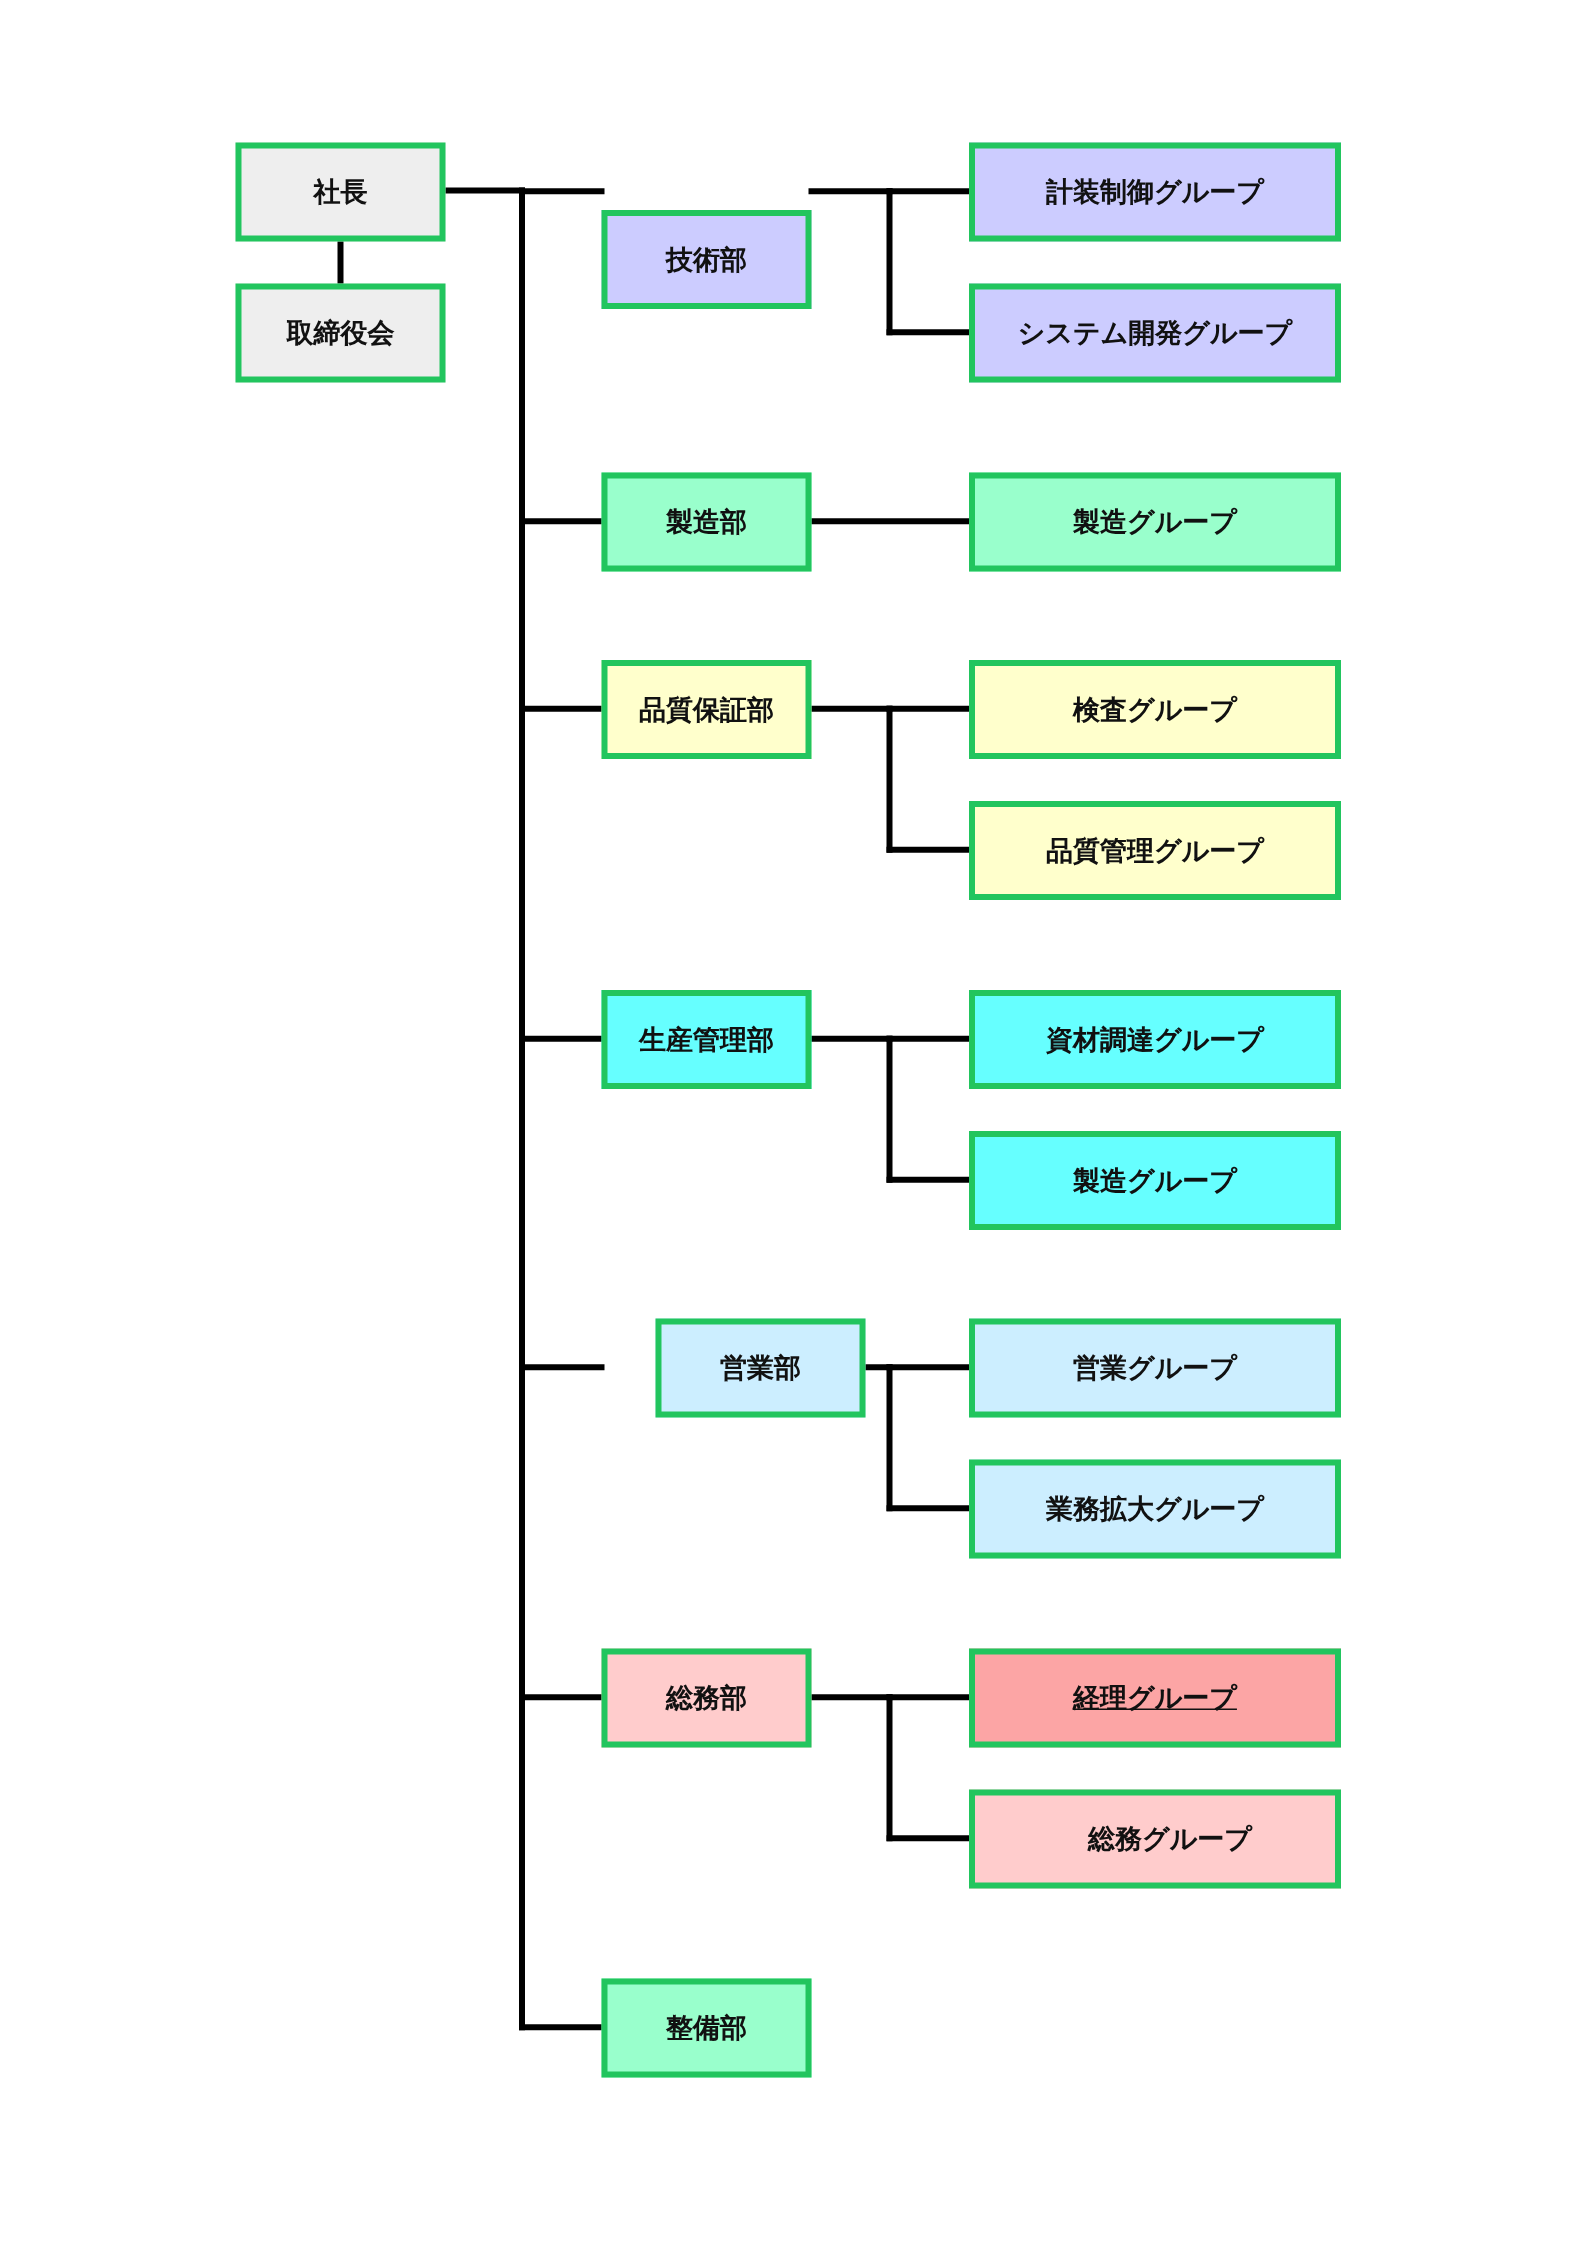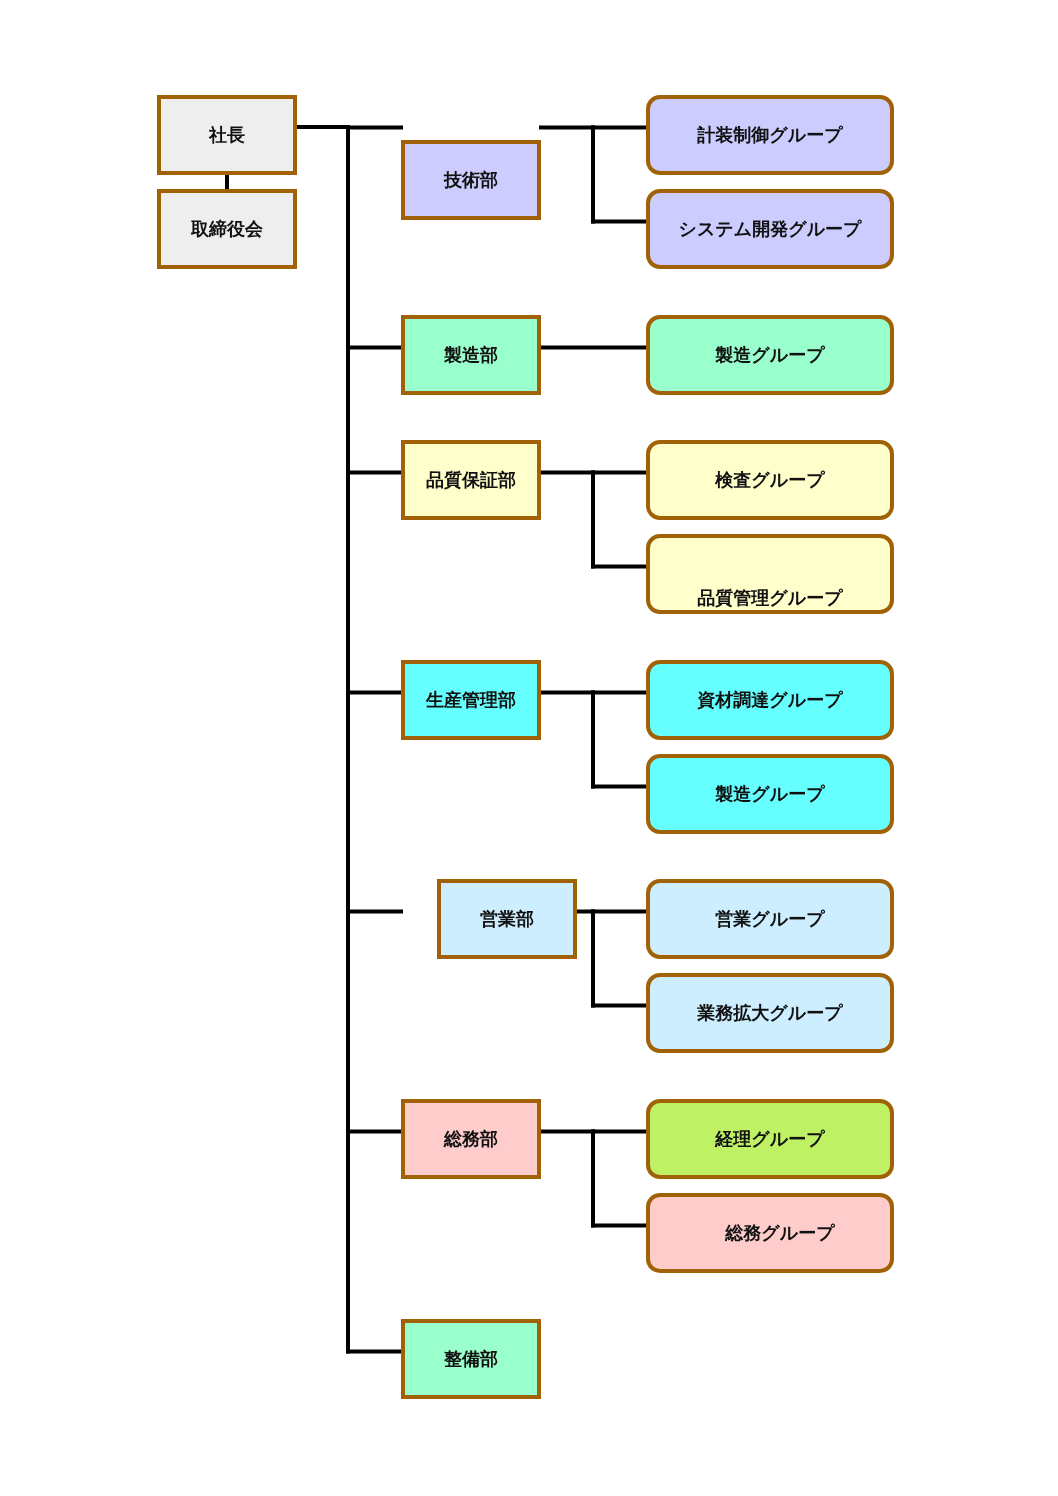--- a/index.html
+++ b/index.html
@@ -1,24 +1,24 @@
 <!DOCTYPE html>
 <html><head>
 <meta charset="utf-8">
 <style>
   html, body { margin: 0; padding: 0; background: #ffffff; }
   body { width: 1058px; height: 1496px; position: relative; overflow: hidden;
          font-family: "DejaVu Sans", "Liberation Sans", sans-serif; }
   #lines { position: absolute; left: 0; top: 0; width: 1058px; height: 1496px; }
-  .box { position: absolute; box-sizing: border-box; border: 4px solid #a16207;
+  .box { position: absolute; box-sizing: border-box; border: 4px solid #22c55e;
          display: flex; align-items: center; justify-content: center;
-         font-size: 18px; font-weight: bold; color: #111; height: 80px; }
+         font-size: 18px; font-weight: bold; color: #111; height: 66px; }
   .exec { left: 157px; width: 140px; }
   .dept { left: 401px; width: 140px; }
-  .grp  { left: 646px; width: 248px; border-radius: 14px; }
+  .grp  { left: 646px; width: 248px; }
 </style>
 </head>
 <body>
 
 <svg id="lines" xmlns="http://www.w3.org/2000/svg">
     <line x1="227" y1="159" x2="227" y2="189" stroke="#000000" stroke-width="4" stroke-linecap="square"></line>
     <line x1="297" y1="127" x2="348" y2="127" stroke="#000000" stroke-width="4" stroke-linecap="square"></line>
     <line x1="348" y1="127" x2="348" y2="1351.5" stroke="#000000" stroke-width="4" stroke-linecap="square"></line>
     <line x1="348" y1="127.5" x2="401" y2="127.5" stroke="#000000" stroke-width="4" stroke-linecap="square"></line>
     <line x1="541" y1="127.5" x2="593" y2="127.5" stroke="#000000" stroke-width="4" stroke-linecap="square"></line>
@@ -84,33 +84,33 @@
   </div>
 <div class="box grp" id="g0-1" style="top: 189px; background: rgb(204, 204, 255);">
     <span>システム開発グループ</span>
   </div>
 <div class="box grp" id="g1-0" style="top: 315px; background: rgb(153, 255, 204);">
     <span>製造グループ</span>
   </div>
 <div class="box grp" id="g2-0" style="top: 440px; background: rgb(255, 255, 204);">
     <span>検査グループ</span>
   </div>
-<div class="box grp" id="g2-1" style="top: 534px; background: rgb(255, 255, 204); align-items: flex-end;">
+<div class="box grp" id="g2-1" style="top: 534px; background: rgb(255, 255, 204);">
     <span>品質管理グループ</span>
   </div>
 <div class="box grp" id="g3-0" style="top: 660px; background: rgb(102, 255, 255);">
     <span>資材調達グループ</span>
   </div>
 <div class="box grp" id="g3-1" style="top: 754px; background: rgb(102, 255, 255);">
     <span>製造グループ</span>
   </div>
 <div class="box grp" id="g4-0" style="top: 879px; background: rgb(204, 238, 255);">
     <span>営業グループ</span>
   </div>
 <div class="box grp" id="g4-1" style="top: 973px; background: rgb(204, 238, 255);">
     <span>業務拡大グループ</span>
   </div>
-<div class="box grp" id="g5-0" style="top: 1099px; background: #bef264;">
+<div class="box grp" id="g5-0" style="top: 1099px; background: #fca5a5; text-decoration: underline;">
     <span>経理グループ</span>
   </div>
 <div class="box grp" id="g5-1" style="top: 1193px; background: rgb(255, 204, 204); padding-left: 20px;">
     <span>総務グループ</span>
   </div>
 
 </body></html>

